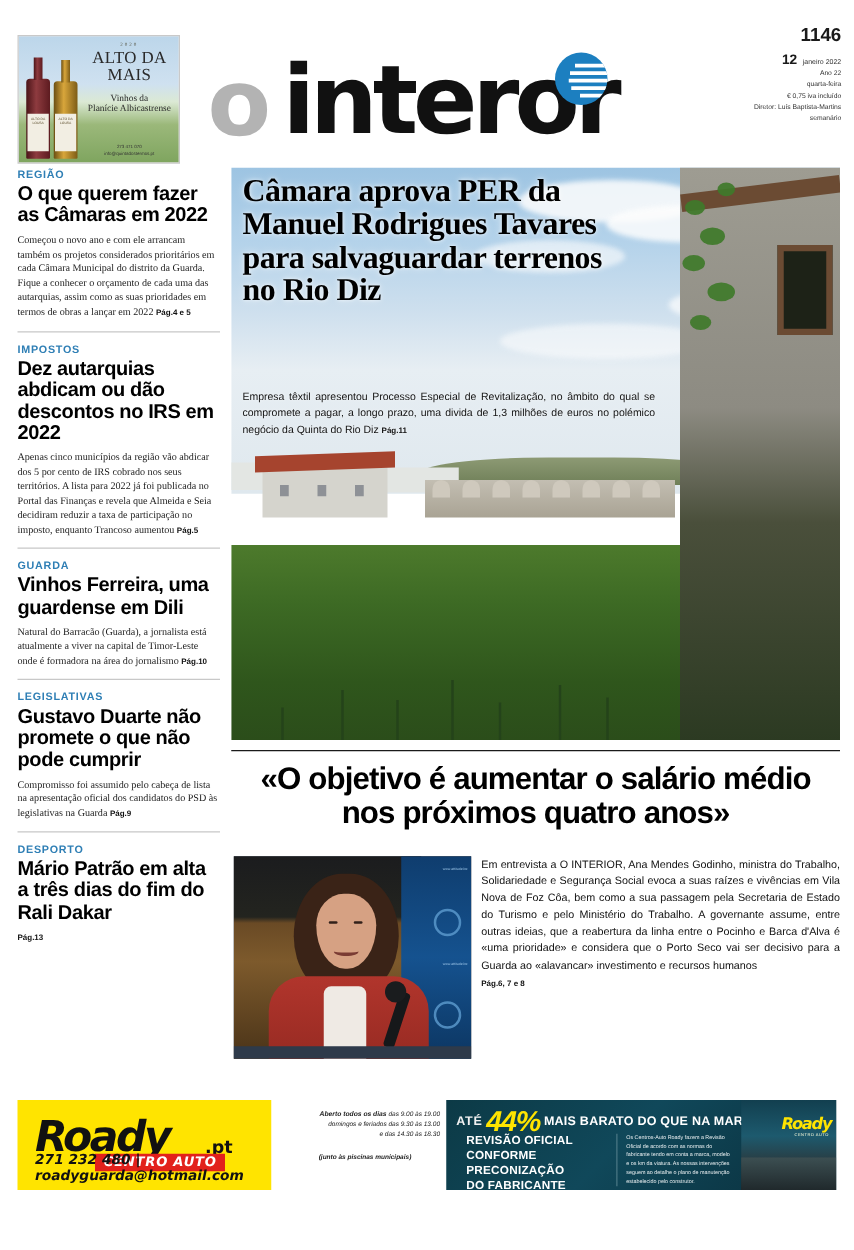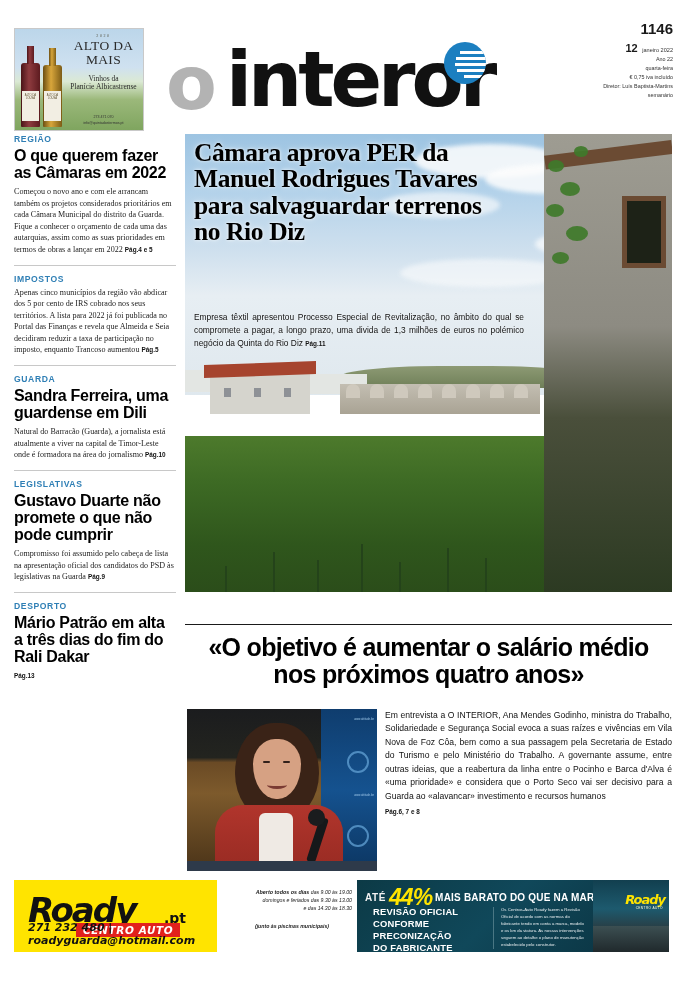--- a/index.html
+++ b/index.html
@@ -117,21 +117,21 @@
     text-shadow: 0 0 3px rgba(255,255,255,.75), 0 0 7px rgba(255,255,255,.55);
   }
   .lead-sub {
     position:absolute; left:9px; top:177px; width:330px;
     font-family:"Liberation Sans", sans-serif; font-size:8.4px;
     line-height:1.52; color:#111; text-align:justify;
     text-shadow:0 0 3px rgba(255,255,255,.8);
   }
 
   
-  .interview { position:absolute; left:185px; top:600px; width:487px; height:262px;margin-top:24px; }
+  .interview { position:absolute; left:185px; top:600px; width:487px; height:262px; }
   .iv-rule { border-top:1.6px solid #1a1a1a; margin-bottom:9px; }
   .iv-title {
     font-family:"Liberation Sans", sans-serif; font-weight:700; color:#000;
     font-size:25px; line-height:1.07; letter-spacing:-.7px; text-align:center;
     padding:0 4px;
   }
   .iv-body-wrap { position:absolute; left:0; top:85px; width:487px; height:175px; }
   .iv-photo {
     position:absolute; left:2px; top:0; width:190px; height:162px; overflow:hidden;
     background:#1d2530;
@@ -271,27 +271,28 @@
 
     <div class="side-item">
       <div class="kicker">REGIÃO</div>
       <div class="side-head">O que querem fazer as Câmaras em 2022</div>
       <div class="side-body"><span>Começou o novo ano e com ele arrancam também os projetos considerados prioritários em cada Câmara Municipal do distrito da Guarda. Fique a conhecer o orçamento de cada uma das autarquias, assim como as suas prioridades em termos de obras a lançar em 2022</span> <span class="pg">Pág.4 e 5</span></div>
     </div>
     <div class="side-rule"></div>
 
     <div class="side-item">
       <div class="kicker">IMPOSTOS</div>
+      <div class="side-head">Dez autarquias abdicam ou dão descontos no IRS em 2022</div>
       <div class="side-body"><span>Apenas cinco municípios da região vão abdicar dos 5 por cento de IRS cobrado nos seus territórios. A lista para 2022 já foi publicada no Portal das Finanças e revela que Almeida e Seia decidiram reduzir a taxa de participação no imposto, enquanto Trancoso aumentou</span> <span class="pg">Pág.5</span></div>
     </div>
     <div class="side-rule"></div>
 
     <div class="side-item">
       <div class="kicker">GUARDA</div>
-      <div class="side-head">Sandra Ferreira, uma guardense em Dili</div>
+      <div class="side-head">Vinhos Ferreira, uma guardense em Dili</div>
       <div class="side-body"><span>Natural do Barracão (Guarda), a jornalista está atualmente a viver na capital de Timor-Leste onde é formadora na área do jornalismo</span> <span class="pg">Pág.10</span></div>
     </div>
     <div class="side-rule"></div>
 
     <div class="side-item">
       <div class="kicker">LEGISLATIVAS</div>
       <div class="side-head">Gustavo Duarte não promete o que não pode cumprir</div>
       <div class="side-body"><span>Compromisso foi assumido pelo cabeça de lista na apresentação oficial dos candidatos do PSD às legislativas na Guarda</span> <span class="pg">Pág.9</span></div>
     </div>
     <div class="side-rule"></div>

